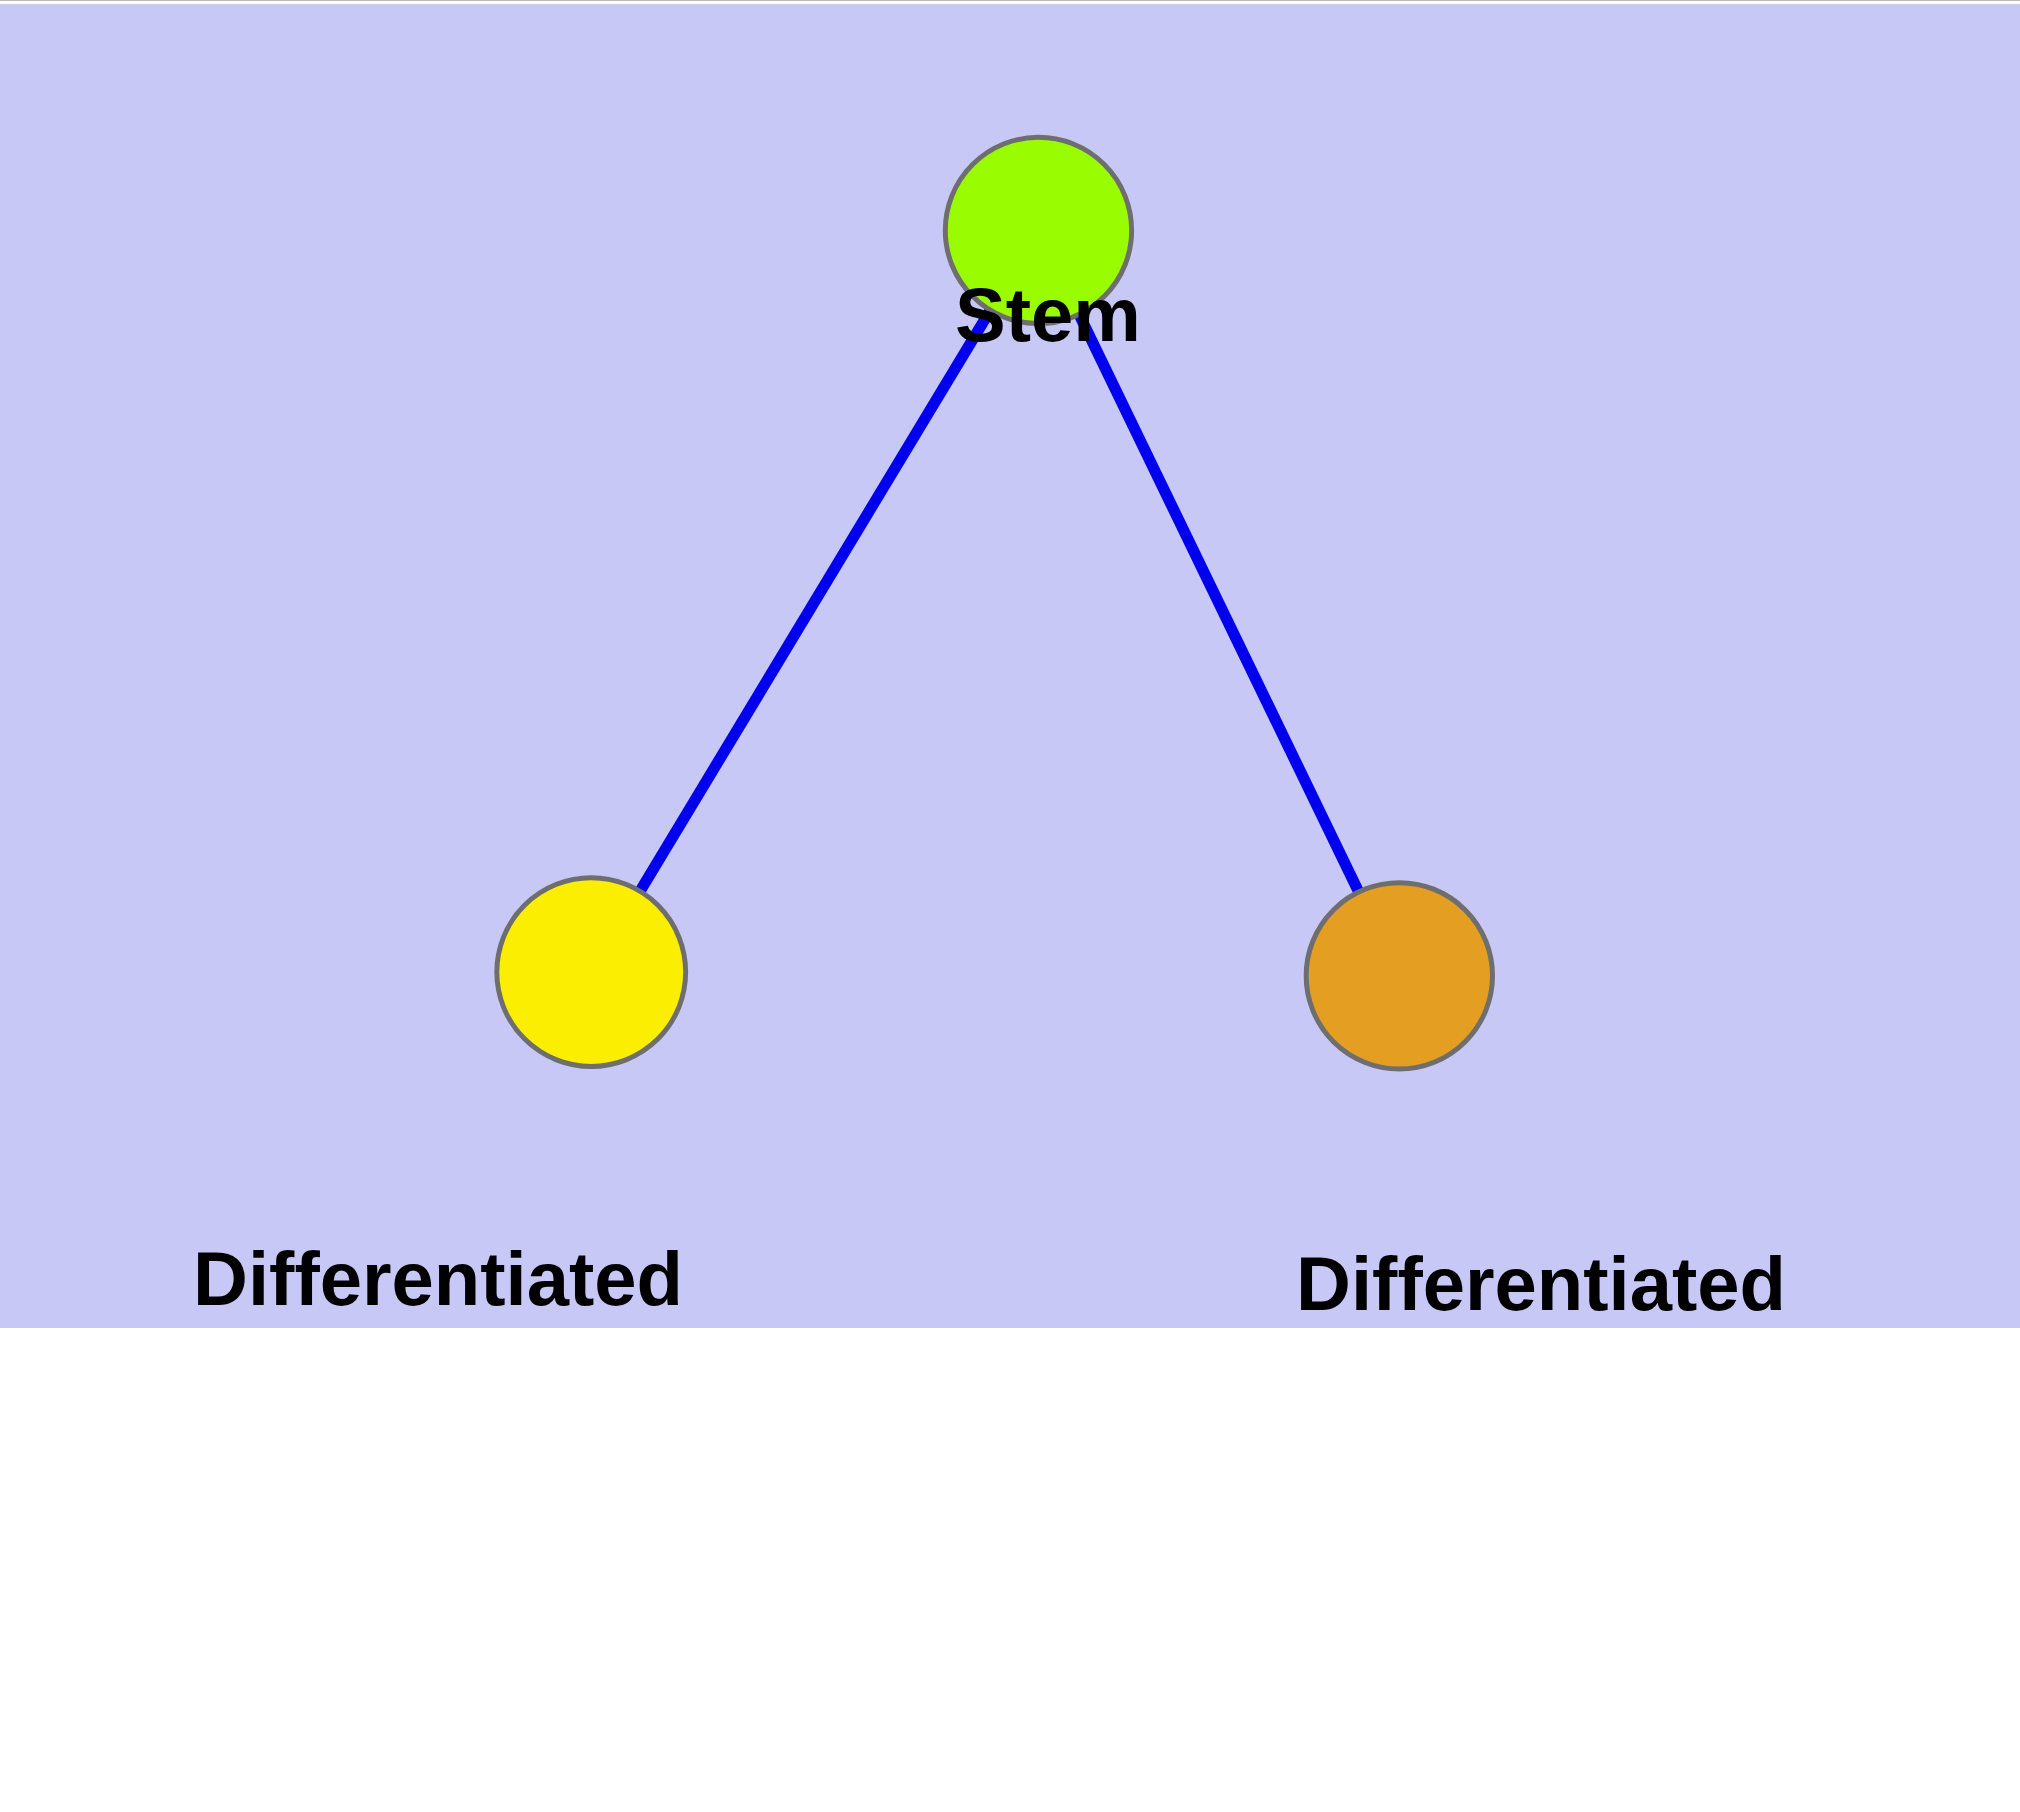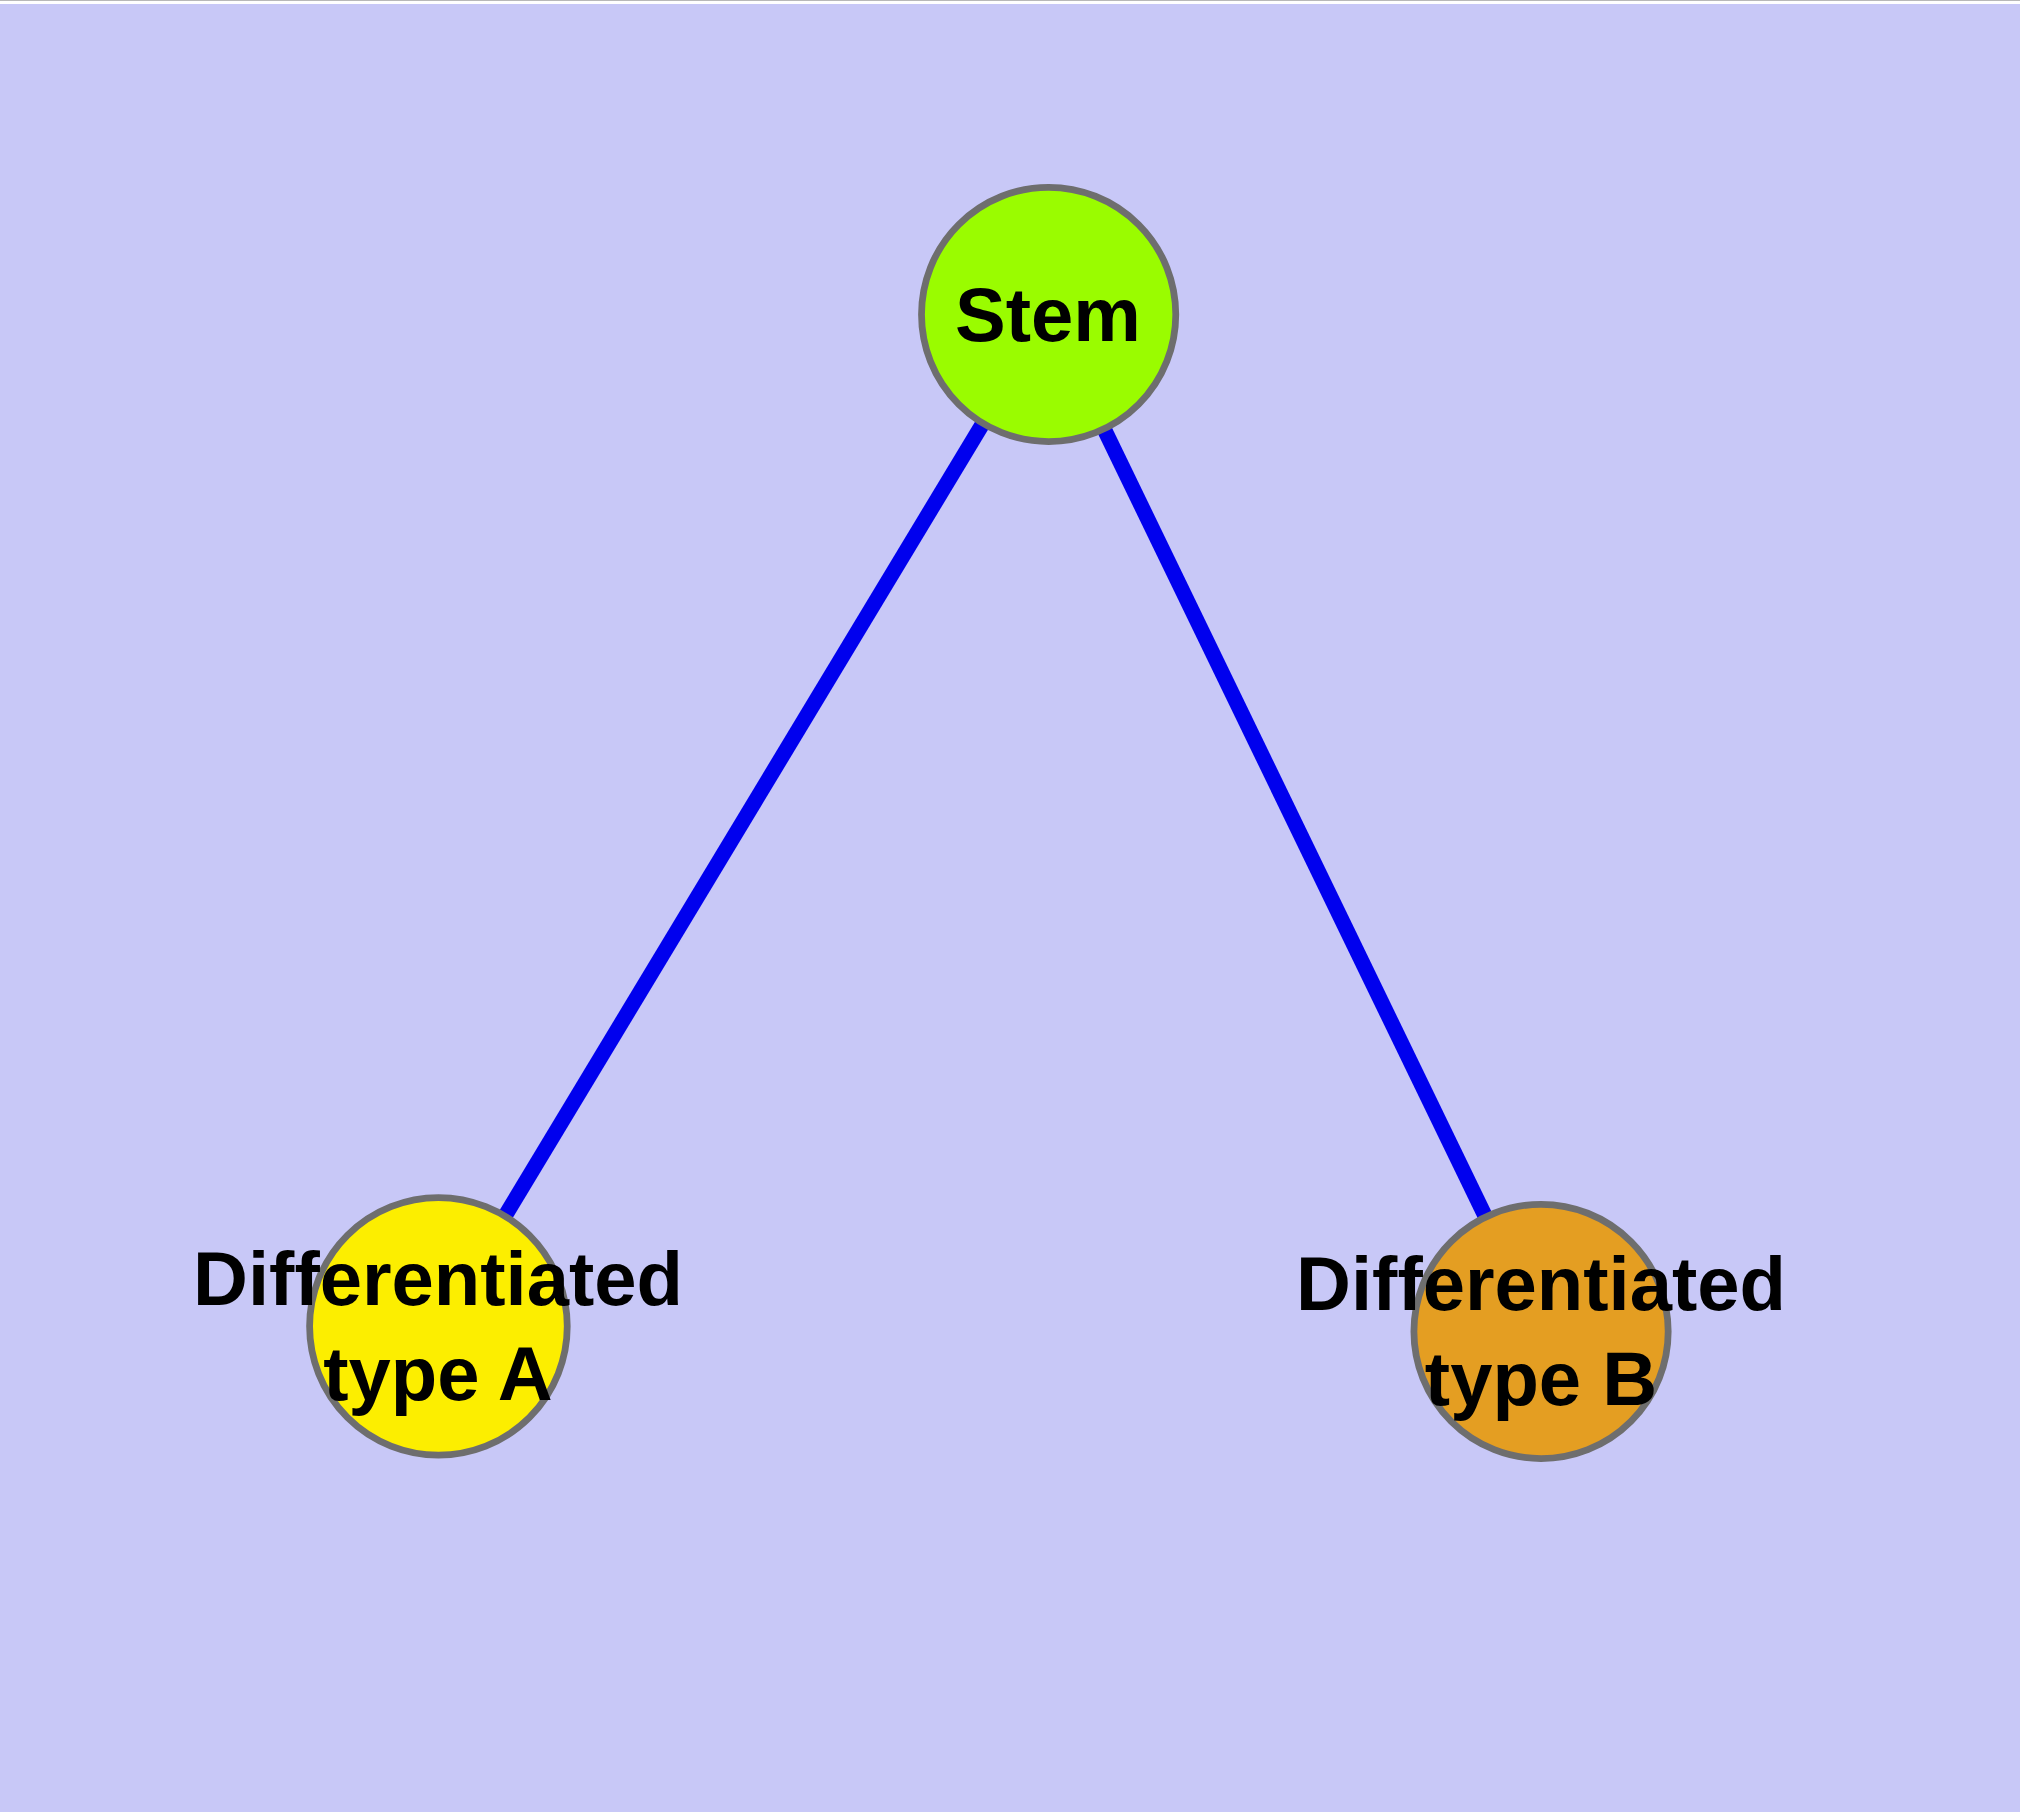--- a/index.html
+++ b/index.html
@@ -40,21 +40,21 @@
     font-size: 76px;
     line-height: 1.25;
     color: #000000;
     z-index: 2;
     pointer-events: none;
   }
 </style>
 </head>
 <body>
 
-<div class="canvas" style="width: 2021px; height: 1812px; background: rgb(200, 200, 247);">
+<div class="canvas" style="width: 2021px; height: 1328px; background: rgb(200, 200, 247);">
   <div class="top-strip"></div>
   <svg class="graph-svg" viewBox="0 0 2384 2138" preserveAspectRatio="xMidYMid meet">
       <line x1="1237" y1="371" x2="517" y2="1565" stroke="#0000EE" stroke-width="18"></line>
       <line x1="1237" y1="371" x2="1818" y2="1571" stroke="#0000EE" stroke-width="18"></line>
       <circle cx="1237" cy="371" r="150" fill="#9AFC00" stroke="#6E6E6E" stroke-width="8"></circle>
       <circle cx="517" cy="1565" r="152" fill="#FCEE00" stroke="#6E6E6E" stroke-width="8"></circle>
       <circle cx="1818" cy="1571" r="150" fill="#E49E22" stroke="#6E6E6E" stroke-width="8"></circle>
     </svg>
   <div class="node-label" style="left: 1048px; top: 314px; color: rgb(0, 0, 0);">Stem</div>
   <div class="node-label" style="left: 438px; top: 1326px; color: rgb(0, 0, 0);">Differentiated

